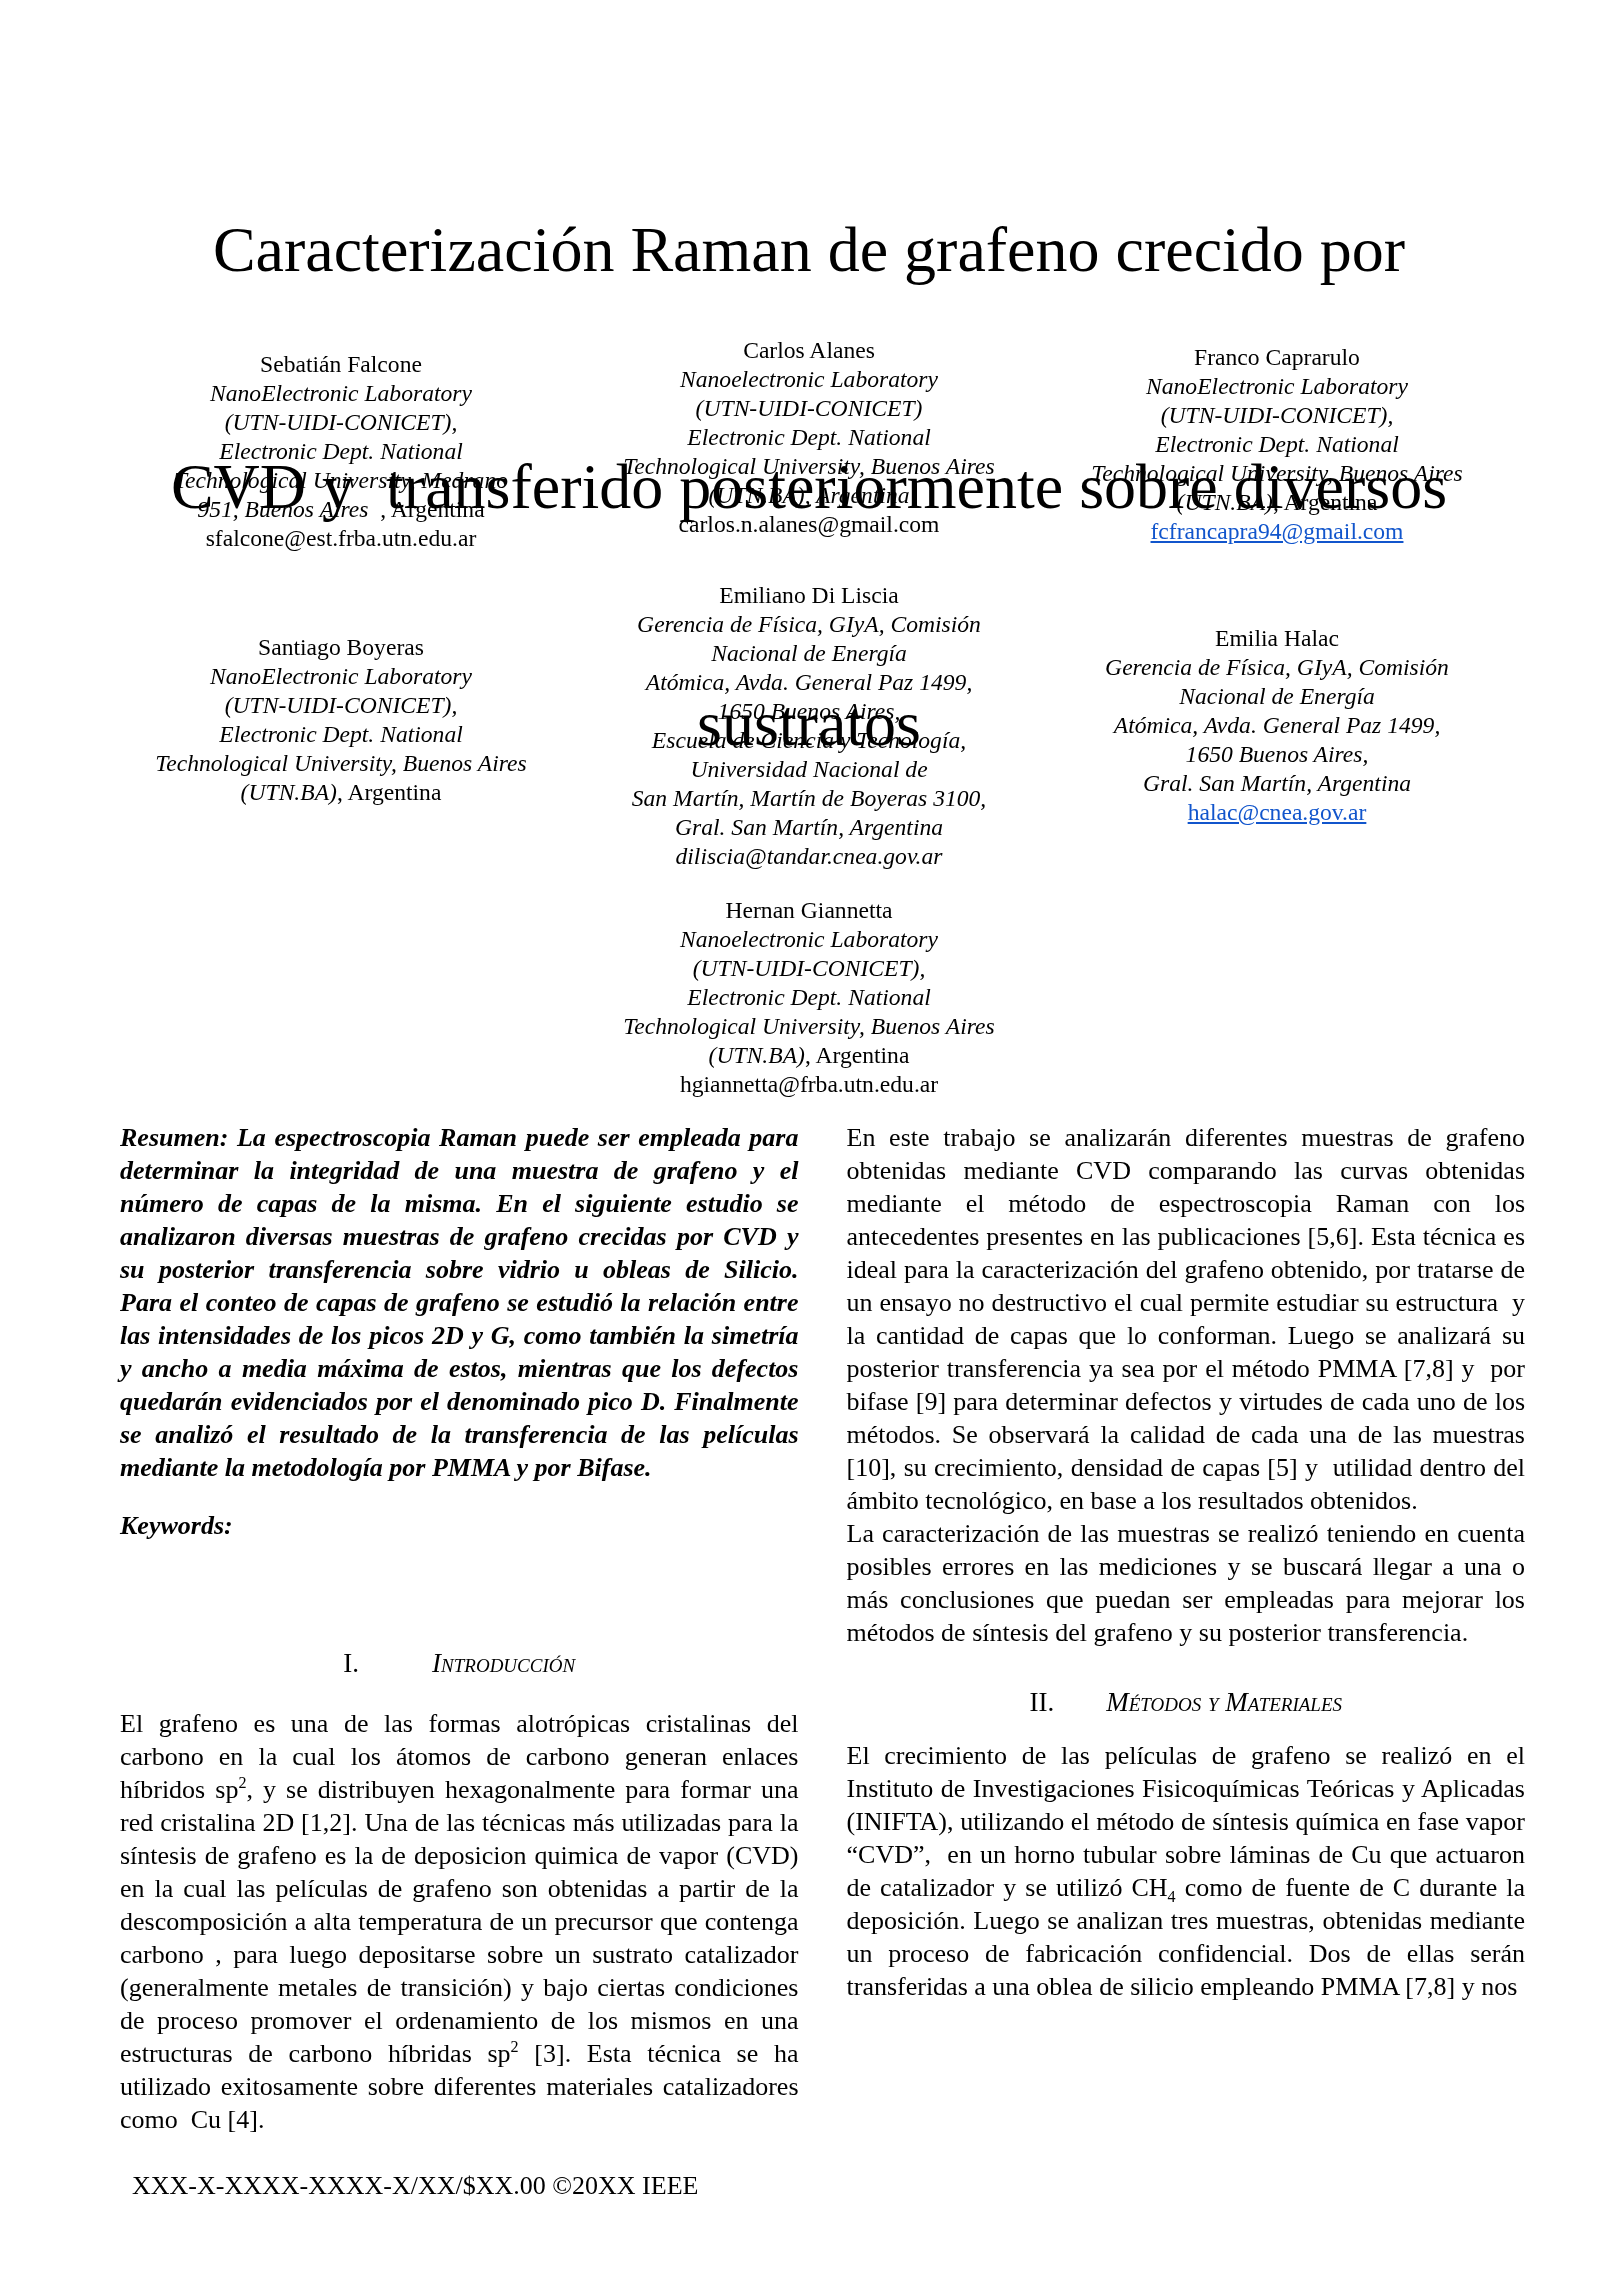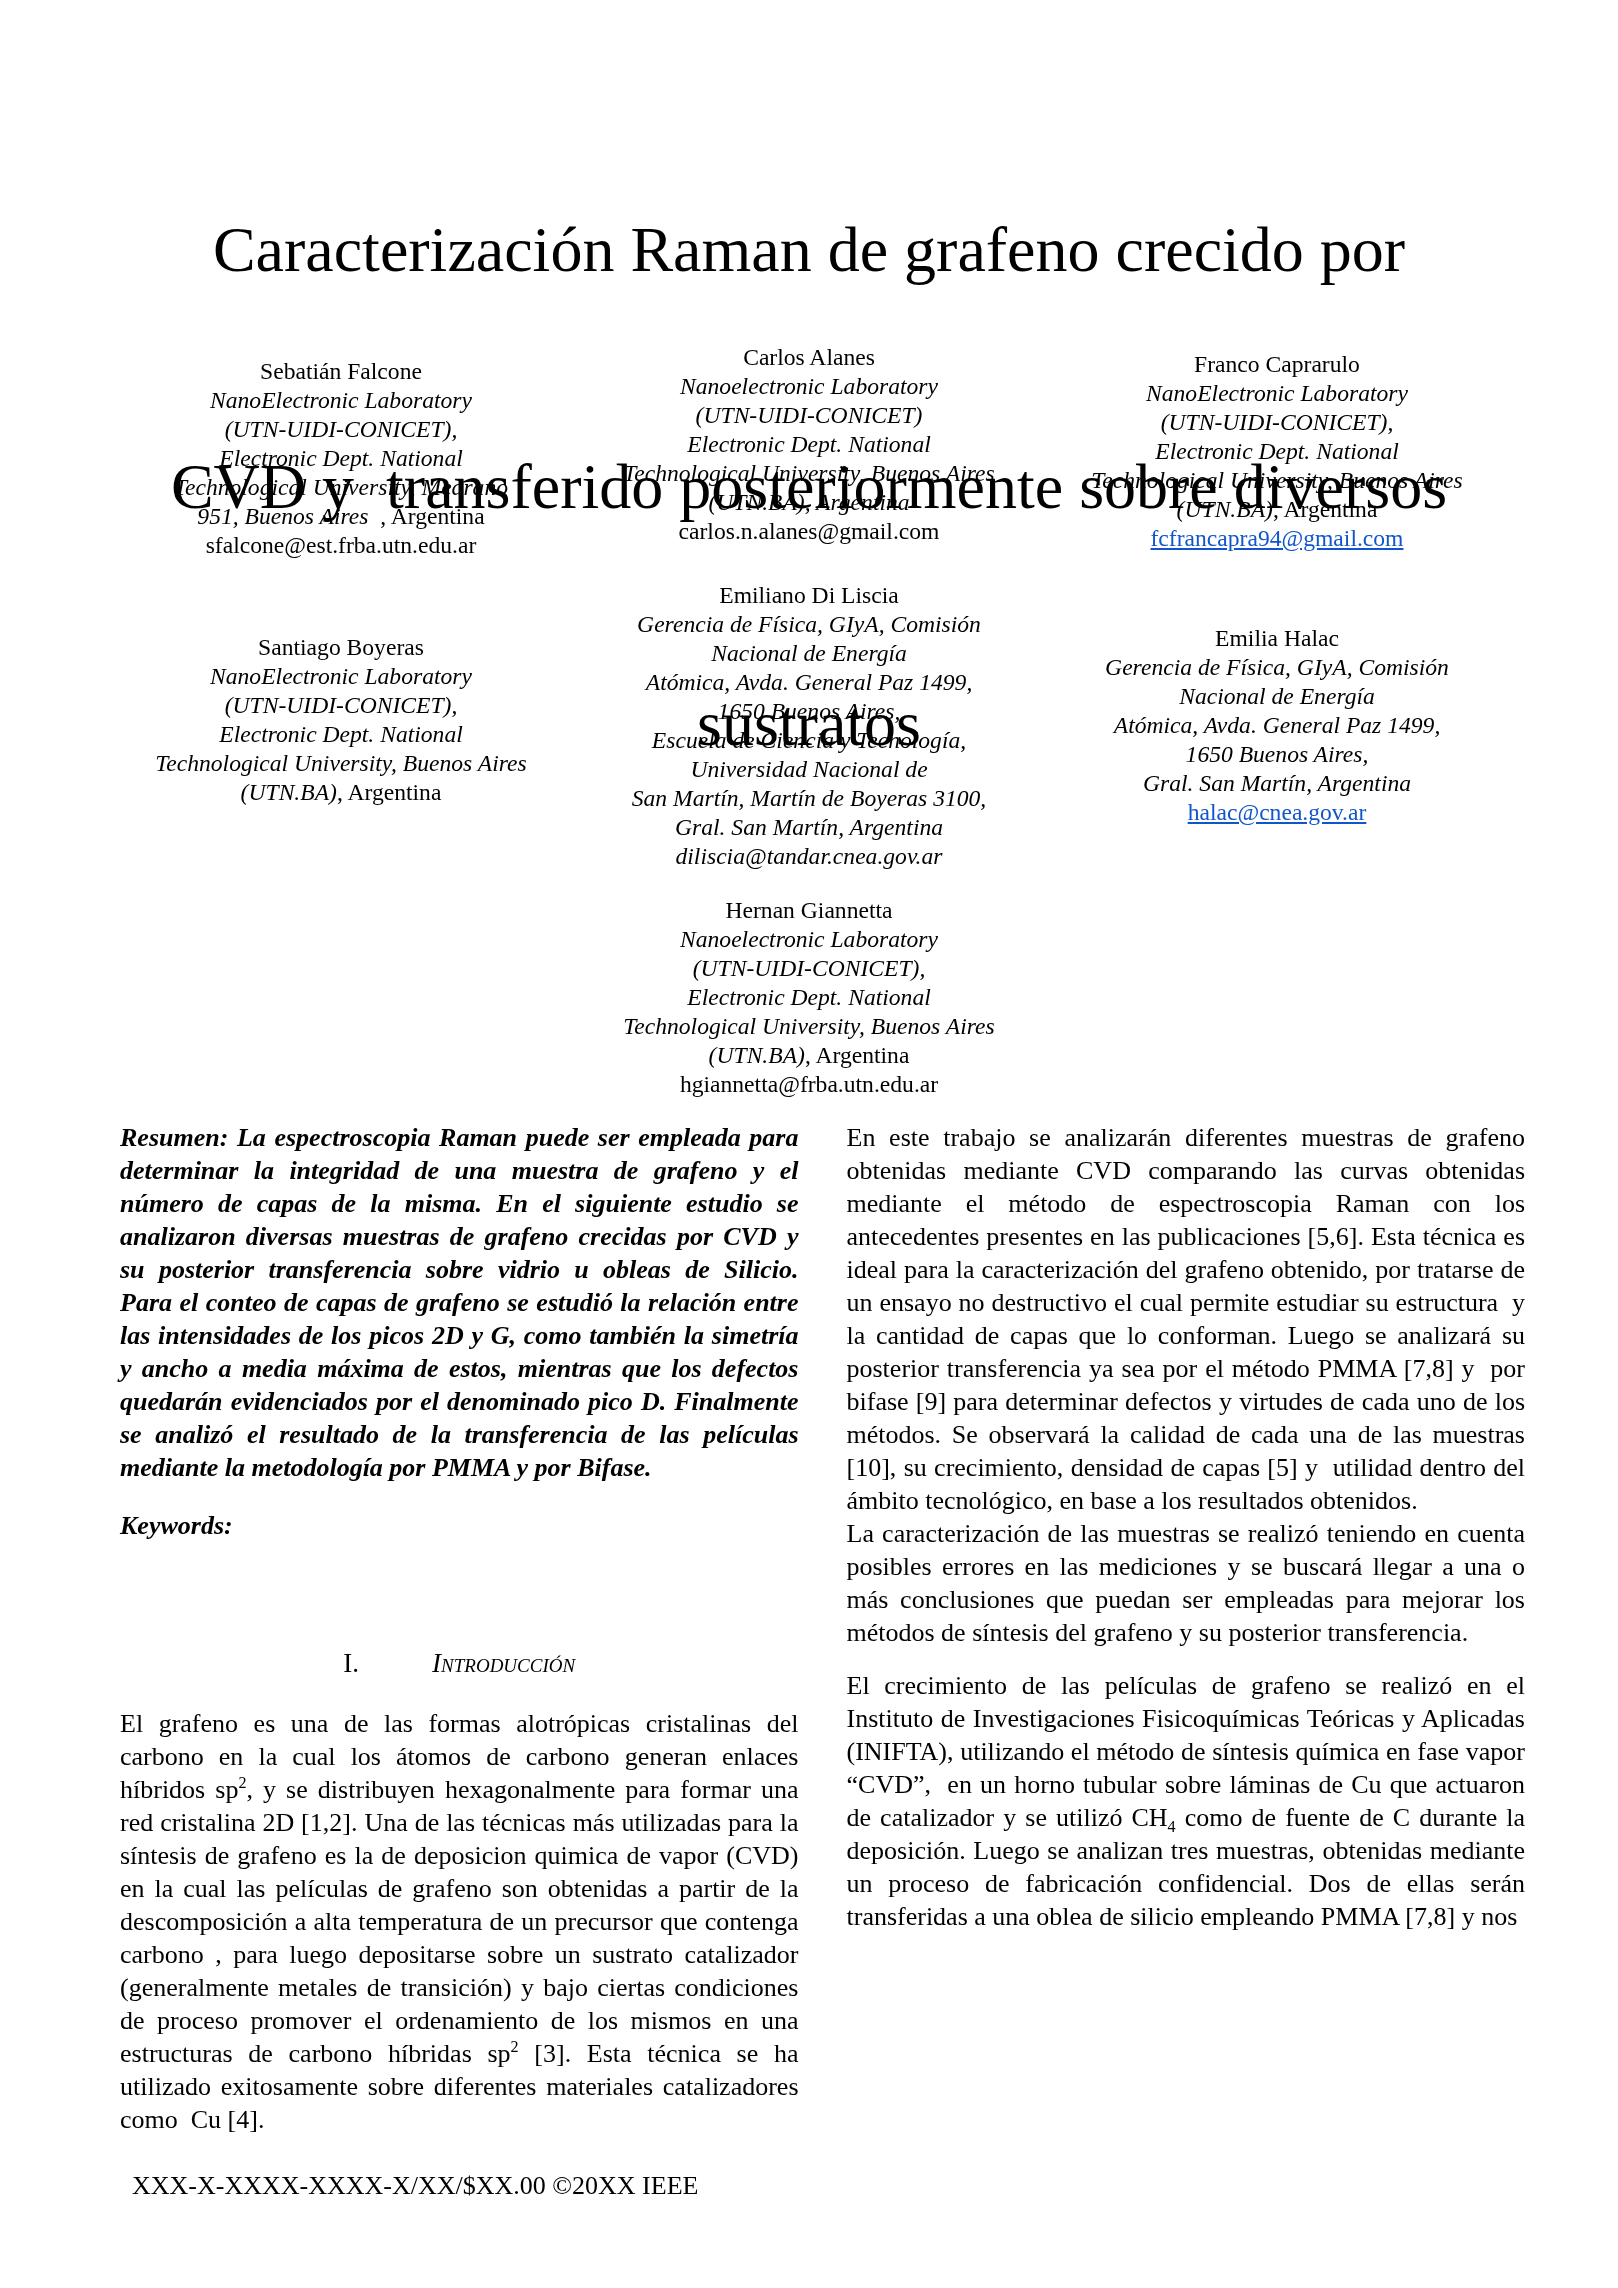--- a/index.html
+++ b/index.html
@@ -8,21 +8,21 @@
     font-family:"Liberation Serif", serif;
   }
   .title{
     position:absolute;top:52px;left:0;width:100%;text-align:center;
     font-size:64px;line-height:79px;white-space:pre-wrap;
   }
   .authors-row{
     position:absolute;left:107px;width:1404px;
     display:grid;grid-template-columns:1fr 1fr 1fr;
   }
-  .row1{top:343px}
+  .row1{top:336px}
   .row2{top:581px}
   .row3{top:896px}
   .author{text-align:center;font-size:23.6px;line-height:29px;}
   .off16{margin-top:14.3px}
   .off8{margin-top:7.1px}
   .off58{margin-top:52px}
   .off48{margin-top:43px}
   .col2{grid-column:2}
   .a-line{white-space:pre-wrap;}
   .i{font-style:italic;}
@@ -145,19 +145,20 @@
     <div class="keywords">
       <div class="para bi">Keywords:</div>
     </div>
     <p class="heading heading-intro"><span class="h-num gap-lg">I.</span><span class="h-title">Introducción</span></p>
     <p class="para after-h-intro"><span>El grafeno es una de las formas alotrópicas cristalinas del carbono en la cual los átomos de carbono generan enlaces híbridos sp</span><sup class="s">2</sup><span>, y se distribuyen hexagonalmente para formar una red cristalina 2D [1,2]. Una de las técnicas más utilizadas para la síntesis de grafeno es la de deposicion quimica de vapor (CVD) en la cual las películas de grafeno son obtenidas a partir de la descomposición a alta temperatura de un precursor que contenga carbono , para luego depositarse sobre un sustrato catalizador (generalmente metales de transición) y bajo ciertas condiciones de proceso promover el ordenamiento de los mismos en una estructuras de carbono híbridas sp</span><sup class="s">2</sup><span> [3]. Esta técnica se ha utilizado exitosamente sobre diferentes materiales catalizadores como  Cu [4].</span></p>
   </div>
 
   <div class="col">
     <p class="para">En este trabajo se analizarán diferentes muestras de grafeno obtenidas mediante CVD comparando las curvas obtenidas mediante el método de espectroscopia Raman con los antecedentes presentes en las publicaciones [5,6]. Esta técnica es ideal para la caracterización del grafeno obtenido, por tratarse de un ensayo no destructivo el cual permite estudiar su estructura  y la cantidad de capas que lo conforman. Luego se analizará su posterior transferencia ya sea por el método PMMA [7,8] y  por bifase [9] para determinar defectos y virtudes de cada uno de los métodos. Se observará la calidad de cada una de las muestras [10], su crecimiento, densidad de capas [5] y  utilidad dentro del ámbito tecnológico, en base a los resultados obtenidos.</p>
     <p class="para">La caracterización de las muestras se realizó teniendo en cuenta posibles errores en las mediciones y se buscará llegar a una o más conclusiones que puedan ser empleadas para mejorar los métodos de síntesis del grafeno y su posterior transferencia.</p>
+    <p class="heading heading-methods"><span class="h-num gap-sm">II.</span><span class="h-title">Métodos y Materiales</span></p>
     <p class="para after-h-methods"><span>El crecimiento de las películas de grafeno se realizó en el Instituto de Investigaciones Fisicoquímicas Teóricas y Aplicadas (INIFTA), utilizando el método de síntesis química en fase vapor  “CVD”,  en un horno tubular sobre láminas de Cu que actuaron de catalizador y se utilizó CH</span><sub class="s">4</sub><span> como de fuente de C durante la deposición. Luego se analizan tres muestras, obtenidas mediante un proceso de fabricación confidencial. Dos de ellas serán transferidas a una oblea de silicio empleando PMMA [7,8] y nos</span></p>
   </div>
 
 </div>
 
 <div class="footer">XXX-X-XXXX-XXXX-X/XX/$XX.00 ©20XX IEEE</div>
 
 
 </body></html>

